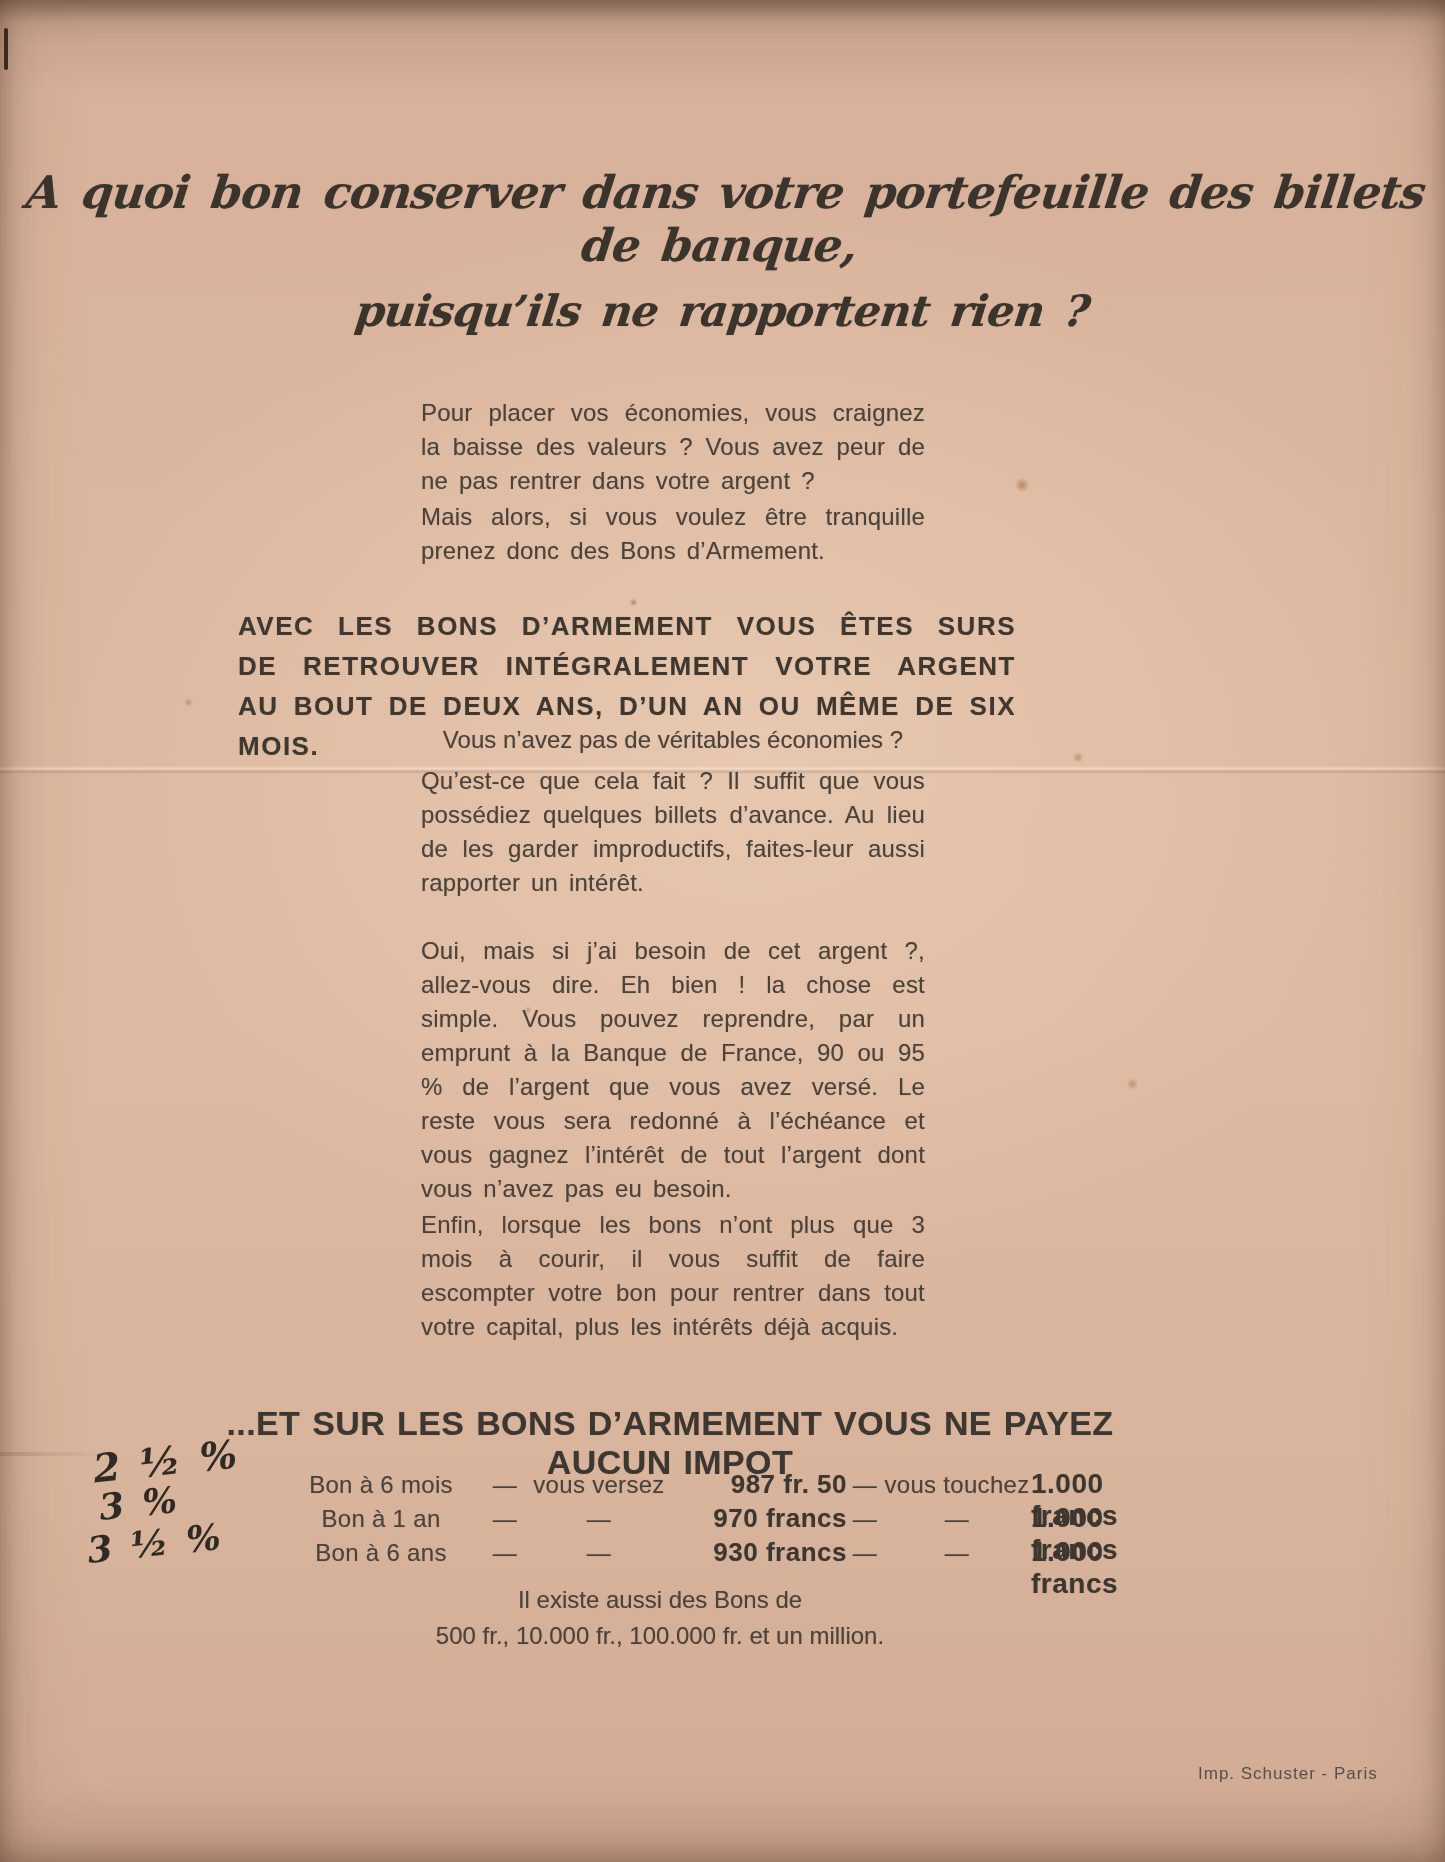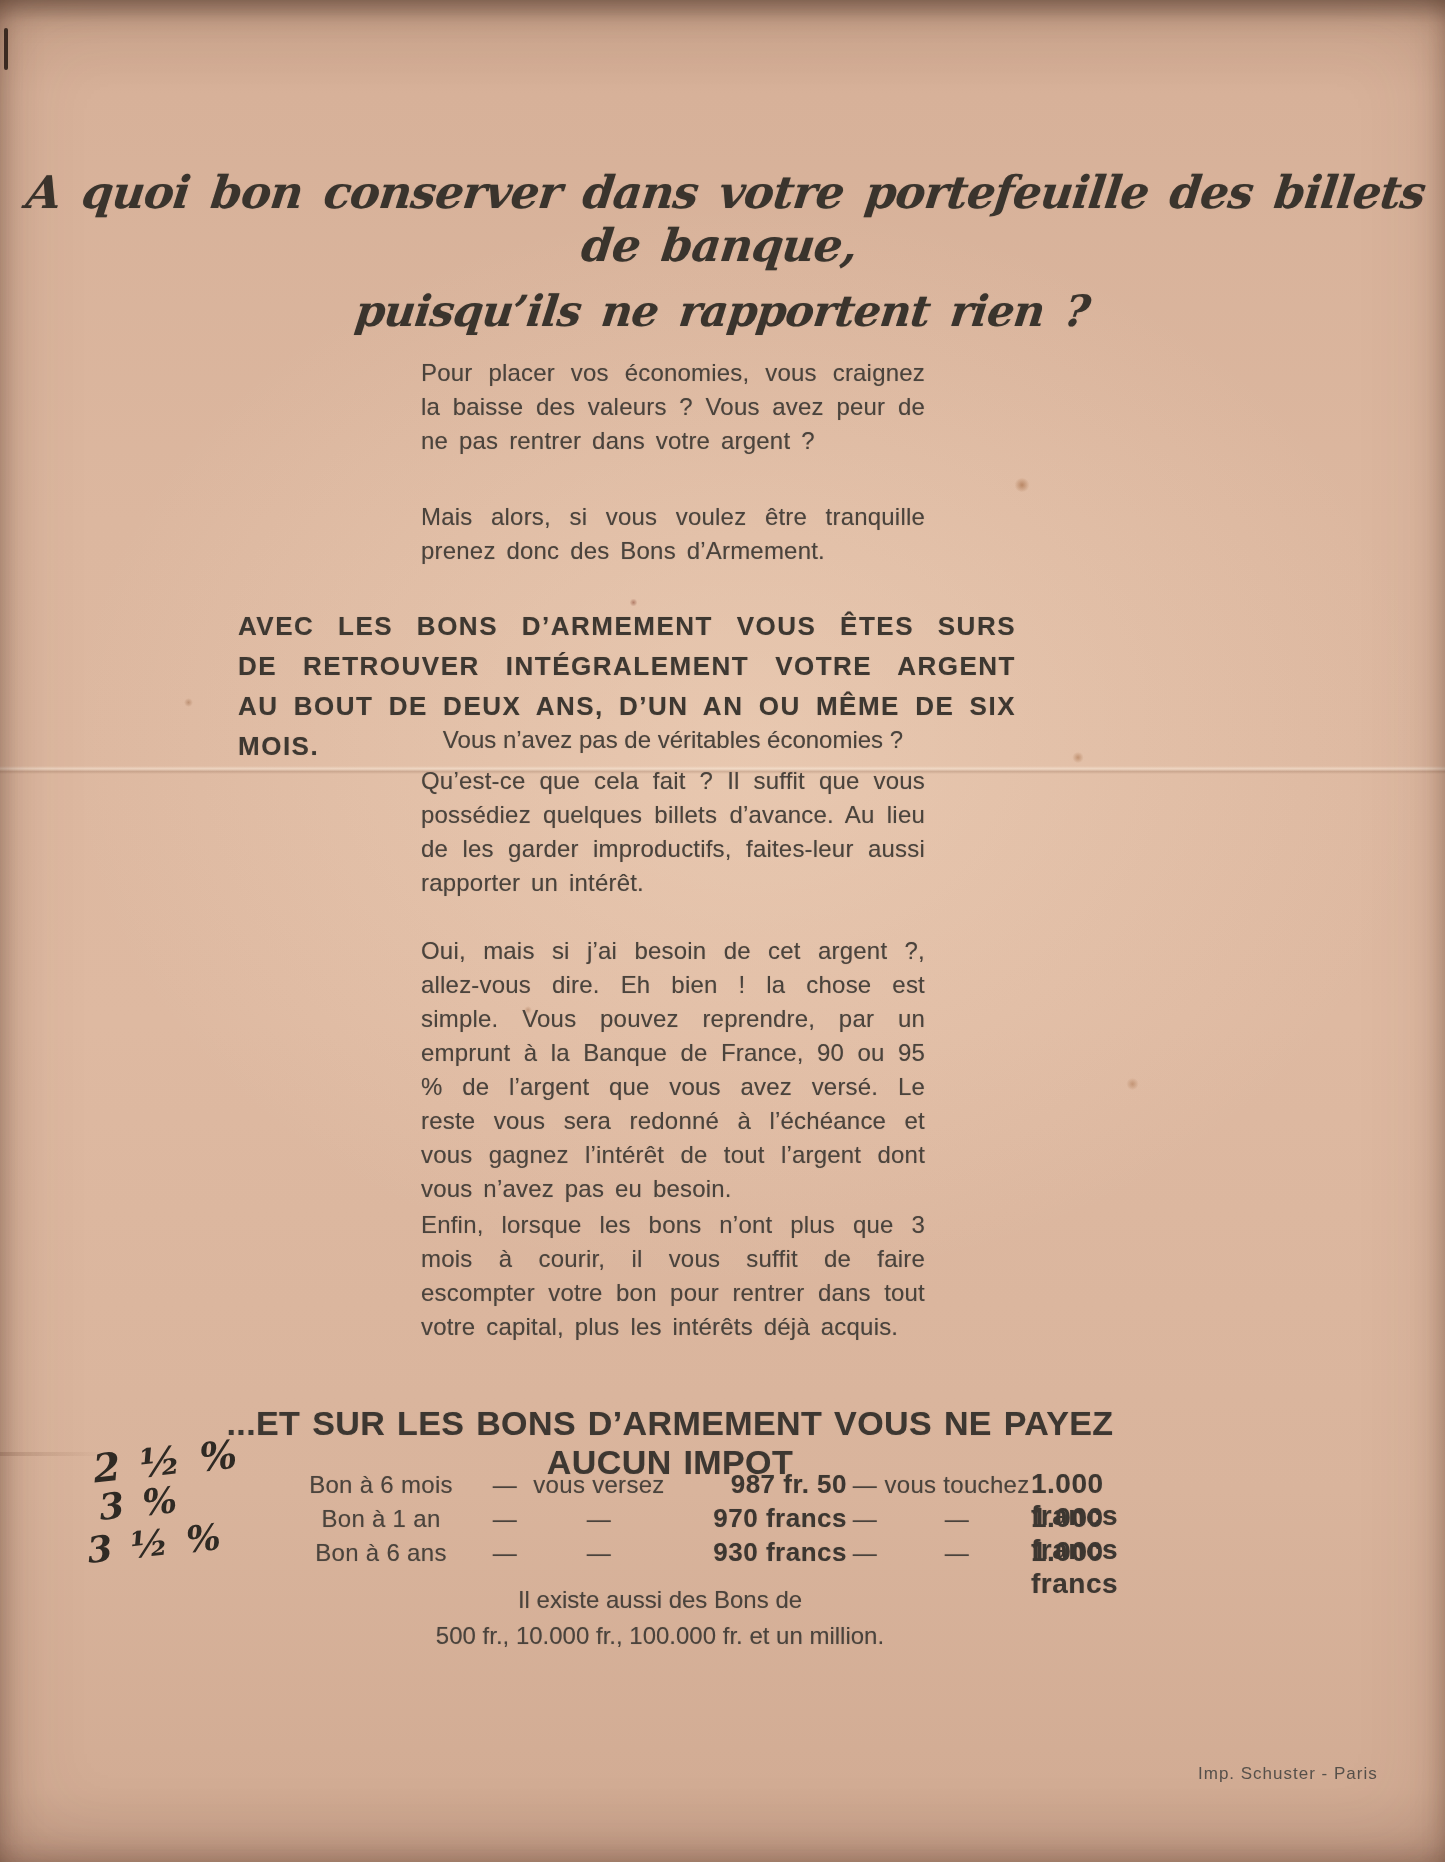--- a/index.html
+++ b/index.html
@@ -24,21 +24,21 @@
 
   
   .headline { position:absolute; top:166px; left:0; width:100%; text-align:center;
     font-family:"DejaVu Serif", serif; font-style:italic; font-weight:bold; color:#3a342d; }
   .headline-l1 { font-size:45px; letter-spacing:-1px; word-spacing:7px; transform:skewX(-7deg); }
   .headline-l2 { font-size:43px; letter-spacing:-1px; word-spacing:7px; transform:skewX(-7deg); margin-top:14px; }
 
   
   .col-p { position:absolute; left:421px; width:504px; font-size:24px; line-height:34px;
     text-align:justify; word-spacing:4px; letter-spacing:0.2px; }
-  .p-intro1 { top:356px; }
+  .p-intro1 { top:396px; }
   .p-intro2 { top:500px; }
   .p-body1 { top:764px; }
   .p-body2 { top:934px; }
   .p-body3 { top:1208px; }
 
   
   .caps-block { position:absolute; left:238px; top:586px; width:778px;
     font-weight:bold; font-size:26px; line-height:40px; color:#3e3831;margin-top:20px; }
   .caps-line { text-align:justify; text-align-last:justify; letter-spacing:1.5px; word-spacing:4px; }
 

